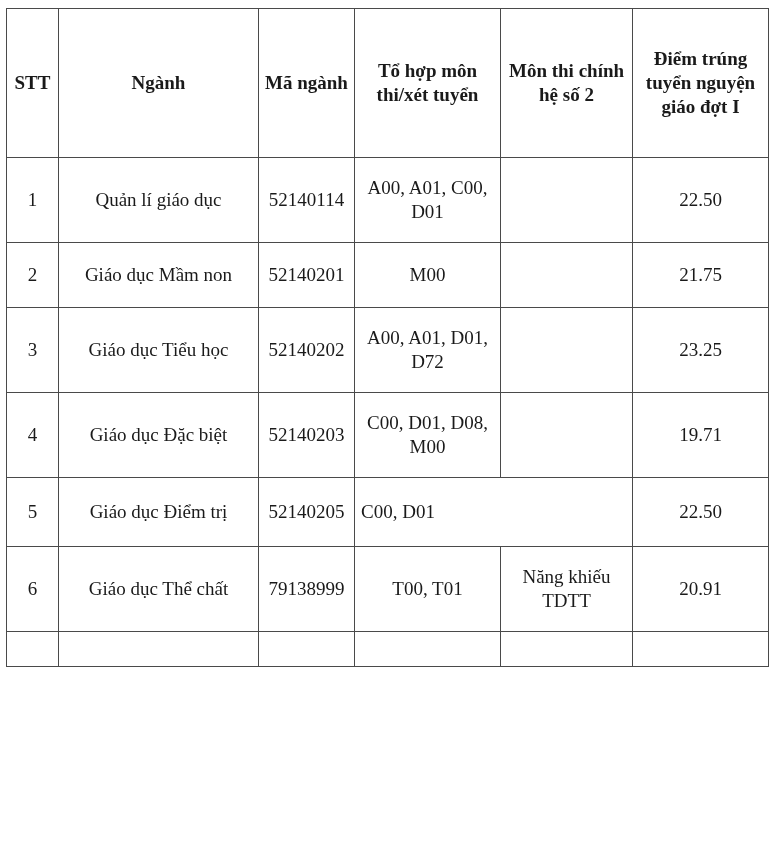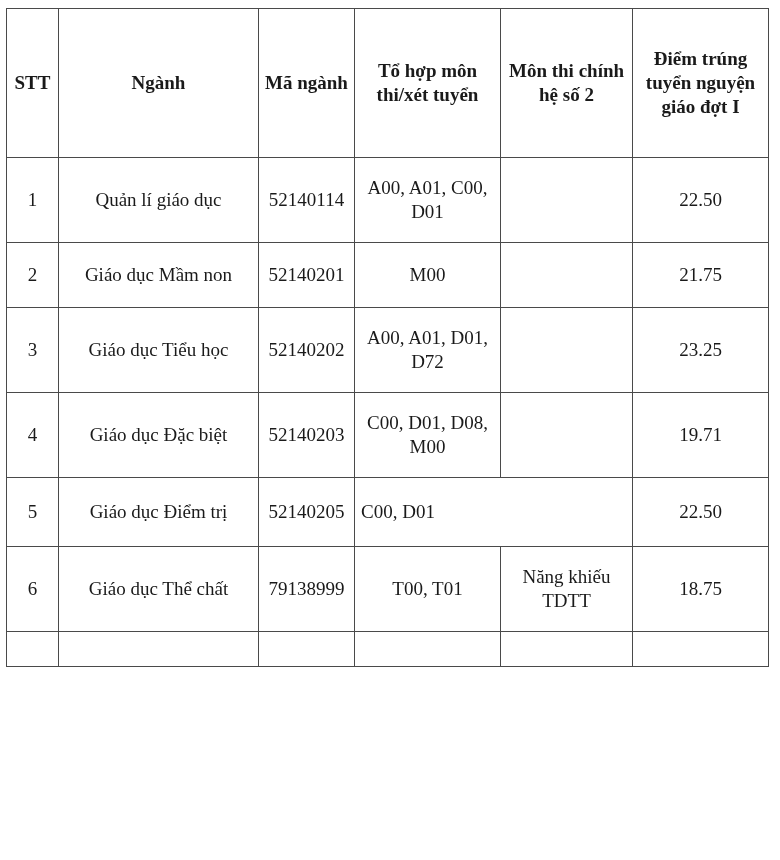--- a/index.html
+++ b/index.html
@@ -169,21 +169,21 @@
         </td>
         <td class="diem">22.50</td>
       </tr>
 
       <tr class="row-tall">
         <td class="stt">6</td>
         <td class="nganh">Giáo dục Thể chất</td>
         <td class="ma">79138999</td>
         <td class="tohop">T00, T01</td>
         <td class="monthi two-line">Năng khiếu TDTT</td>
-        <td class="diem">18.75</td>
+        <td class="diem">20.91</td>
       </tr>
 
       <tr class="last-partial">
         <td></td>
         <td></td>
         <td></td>
         <td></td>
         <td></td>
         <td></td>
       </tr>

